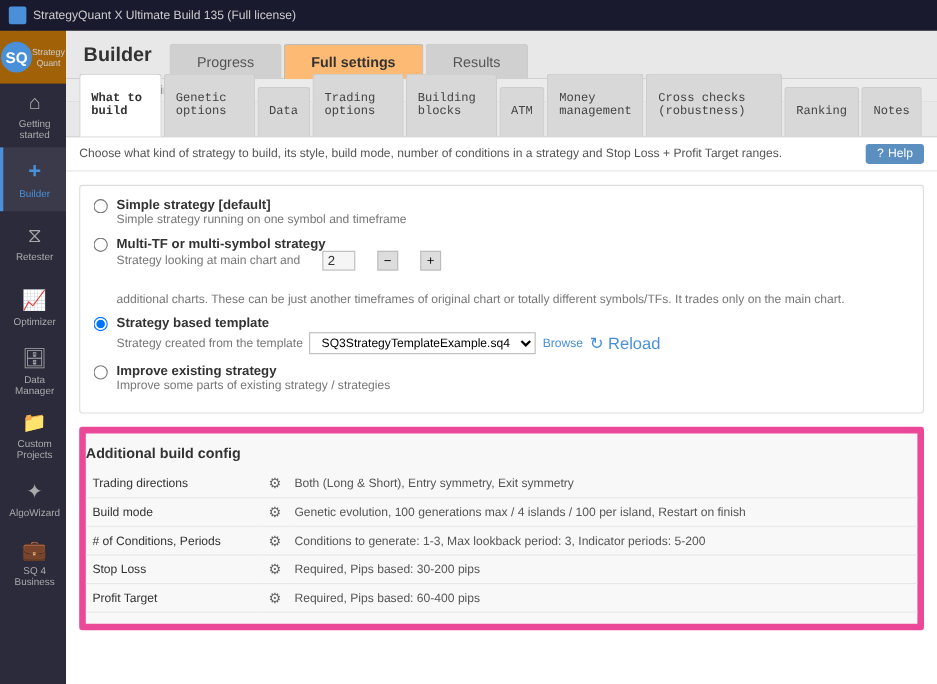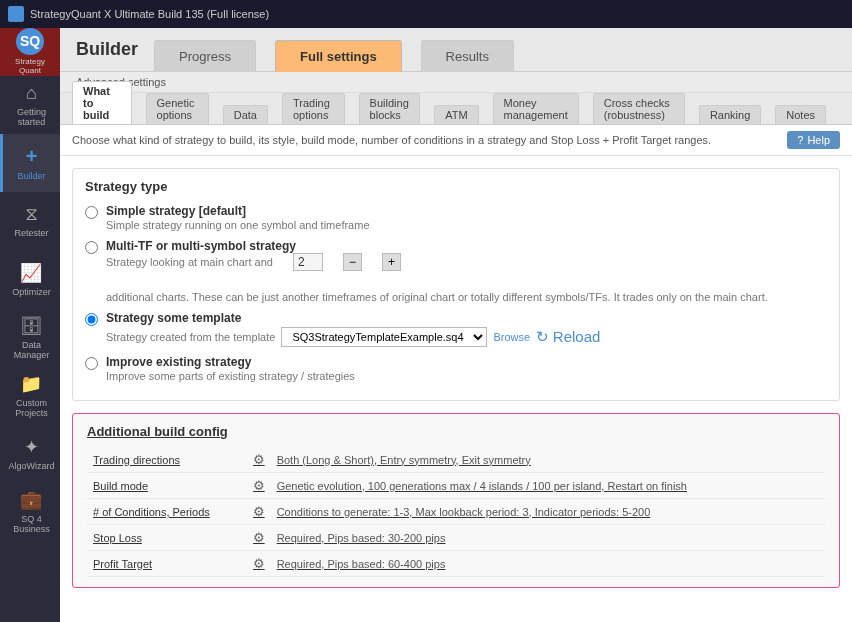--- a/index.html
+++ b/index.html
@@ -25,25 +25,25 @@
       width: 60px;
       background: #2b2b3b;
       display: flex;
       flex-direction: column;
       align-items: center;
       padding-top: 0;
     }
     .sidebar-logo {
       width: 60px;
       height: 48px;
-      background: #7f1d1d;
+      background: #a16207;
       display: flex;
       align-items: center;
       justify-content: center;
-      flex-direction: column;
+      flex-direction: row;
     }
     .sidebar-logo .logo-icon {
       width: 28px; height: 28px;
       background: #4a90d9;
       border-radius: 50%;
       display: flex; align-items: center; justify-content: center;
       color: white; font-size: 14px; font-weight: bold;
     }
     .sidebar-logo .logo-text { color: #ccc; font-size: 8px; text-align: center; margin-top: 2px; line-height: 1.2; }
 
@@ -64,21 +64,21 @@
 
     
     #content { flex: 1; background: #f0f0f0; display: flex; flex-direction: column; overflow: hidden; }
     .top-tab {
       padding: 8px 24px;
       cursor: pointer;
       border: 1px solid #ccc;
       border-bottom: none;
       background: #d0d0d0;
       color: #555;
-      margin-right: 19px;
+      margin-right: 2px;
       border-radius: 3px 3px 0 0;
       font-size: 13px;
     }
     .top-tab.active {
       background: #fdba74;
       color: #333;
       font-weight: bold;
       border-color: #bbb;
     }
     .top-tab-title {
@@ -109,29 +109,30 @@
     
     #inner-tabs {
       display: flex;
       background: #e8e8e8;
       padding: 0 12px;
       border-bottom: 1px solid #ccc;
       height: 32px;
       align-items: flex-end;
     }
     .inner-tab {
-      padding: 3px 10px;
+      padding: 16px 10px;
       cursor: pointer;
       background: #d8d8d8;
       border: 1px solid #ccc;
       border-bottom: none;
-      margin-right: 14px;
+      margin-right: 2px;
       border-radius: 3px 3px 0 0;
       font-size: 11px;
       color: #444;
+      font-family: Liberation Mono, monospace;
     }
     .inner-tab.active {
       background: white;
       color: #333;
       font-weight: bold;
     }
 
     
     #desc-row {
       display: flex;
@@ -176,25 +177,24 @@
     .multitf-number { border: 1px solid #bbb; padding: 1px 4px; background: #f5f5f5; font-size: 12px; color: #333; }
     .multitf-btn { background: #ddd; border: 1px solid #bbb; padding: 1px 5px; cursor: pointer; font-size: 12px; }
 
     .template-row { display: flex; align-items: center; gap: 6px; margin-top: 2px; }
     .template-select { padding: 2px 6px; border: 1px solid #bbb; background: white; font-size: 11px; min-width: 200px; }
     .template-link { color: #4a90d9; font-size: 11px; cursor: pointer; text-decoration: none; }
 
     
     .additional-section {
       background: #f8f8f8;
-      border: 1px solid #ec4899;
+      border: 6px solid #ec4899;
       border-radius: 3px;
       margin-top: 12px;
-      padding: 10px 14px;
-      text-decoration: underline;
+      padding: 10px 0;
     }
     .additional-title {
       font-size: 13px;
       font-weight: bold;
       color: #333;
       margin-bottom: 8px;
     }
     .config-table { width: 100%; border-collapse: collapse; }
     .config-table tr { border-bottom: 1px solid #e8e8e8; }
     .config-table td { padding: 5px 6px; font-size: 11px; vertical-align: middle; }
@@ -293,21 +293,20 @@
       <span class="desc-text">Choose what kind of strategy to build, its style, build mode, number of conditions in a strategy and Stop Loss + Profit Target ranges.</span>
       <button class="help-btn">
         <span>?</span>
         <span>Help</span>
       </button>
     </div>
 
     <div id="main-area">
 
       <div class="strategy-type-section">
-        <div class="section-title">Strategy type</div>
 
         <div class="radio-item">
           <input type="radio" name="strategy-type" id="radio-simple" style="">
           <div>
             <label class="radio-label" for="radio-simple">Simple strategy [default]</label>
             <div class="radio-desc">Simple strategy running on one symbol and timeframe</div>
           </div>
         </div>
 
         <div class="radio-item">
@@ -320,21 +319,21 @@
               <button class="multitf-btn">−</button>
               <button class="multitf-btn">+</button>
               <span>additional charts. These can be just another timeframes of original chart or totally different symbols/TFs. It trades only on the main chart.</span>
             </div>
           </div>
         </div>
 
         <div class="radio-item">
           <input type="radio" name="strategy-type" id="radio-template" checked="" style="">
           <div>
-            <label class="radio-label" for="radio-template">Strategy some template</label>
+            <label class="radio-label" for="radio-template">Strategy based template</label>
             <div class="template-row">
               <span style="color:#777;font-size:11px;">Strategy created from the template</span>
               <select class="template-select">
                 <option>SQ3StrategyTemplateExample.sq4</option>
               </select>
               <a class="template-link">Browse</a>
               <span style="color:#4a90d9;font-size:15px;">↻ <span>Reload</span></span>
             </div>
           </div>
         </div>

